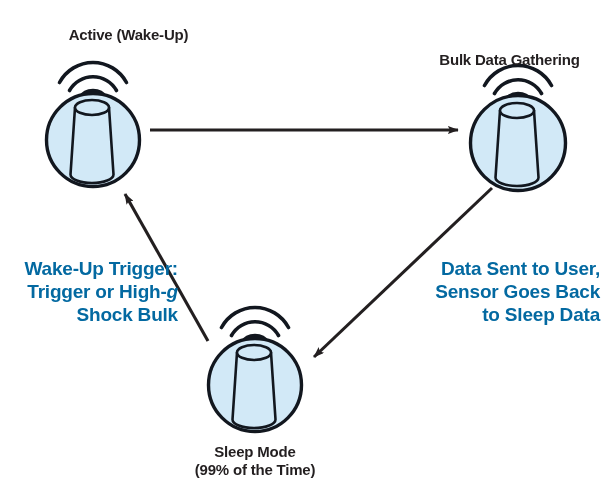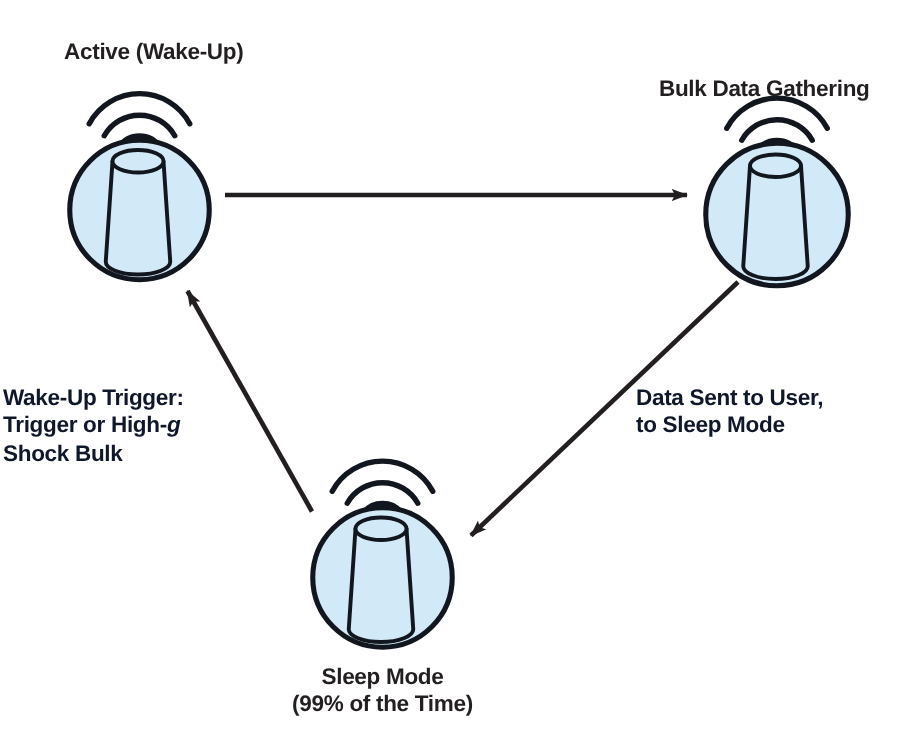--- a/index.html
+++ b/index.html
@@ -30,25 +30,25 @@
     text-align: center;
     font-weight: bold;
     font-size: 15px;
     line-height: 1.18;
     color: #231f20;
     letter-spacing: -0.2px;
     white-space: nowrap;
   }
   .edge-label {
     position: absolute;
-    text-align: left;
+    text-align: right;
     font-weight: bold;
-    font-size: 15px;
+    font-size: 19px;
     line-height: 1.22;
-    color: #0f172a;
+    color: #0369a1;
     letter-spacing: -0.2px;
     white-space: nowrap;
   }
   .lbl-line { display: block; }
   .ital { font-style: italic; }
 </style>
 </head>
 <body>
 
 <div id="diagram-root">
@@ -105,37 +105,38 @@
         <path d="M 241.5 343.0 A 16 16 0 0 1 268.5 343.0"></path>
       </g>
       <circle cx="255" cy="385" r="46.5" fill="#d2e9f7" stroke="#12171f" stroke-width="3.4"></circle>
       <g>
         <path d="M 237 352.5 L 232.5 419.5 A 21.5 8.5 0 0 0 275.5 419.5 L 271 352.5 Z" fill="#d2e9f7" stroke="#12171f" stroke-width="2.6" stroke-linejoin="round"></path>
         <ellipse cx="254" cy="352.5" rx="17" ry="7.5" fill="#d2e9f7" stroke="#12171f" stroke-width="2.6"></ellipse>
       </g>
     </g>
   </svg>
 
-  <div class="node-label" style="left:0px; top:26px; width:205px;">
+  <div class="node-label" style="left:0px; top:26px; width:205px;padding-left:26px;">
     <span class="lbl-line">Active (Wake-Up)</span>
   </div>
 
   <div class="node-label" style="left:410px; top:8px; width:199px;margin-top:43px;">
     <span class="lbl-line">Bulk Data Gathering</span>
   </div>
 
   <div class="node-label" style="left:155px; top:443px; width:200px;">
     <span class="lbl-line">Sleep Mode</span>
     <span class="lbl-line">(99% of the Time)</span>
   </div>
 
   <div class="edge-label" style="left:2px; top:257px; width:176px;">
     <span class="lbl-line">Wake-Up Trigger:</span>
     <span class="lbl-line"><span>Trigger or High-</span><span class="ital">g</span></span>
     <span class="lbl-line">Shock Bulk</span>
   </div>
 
   <div class="edge-label" style="left:424px; top:257px; width:176px;">
     <span class="lbl-line">Data Sent to User,</span>
-    <span class="lbl-line">to Sleep Mode</span>
+    <span class="lbl-line">Sensor Goes Back</span>
+    <span class="lbl-line">to Sleep Data</span>
   </div>
 
 </div>
 
 </body></html>

